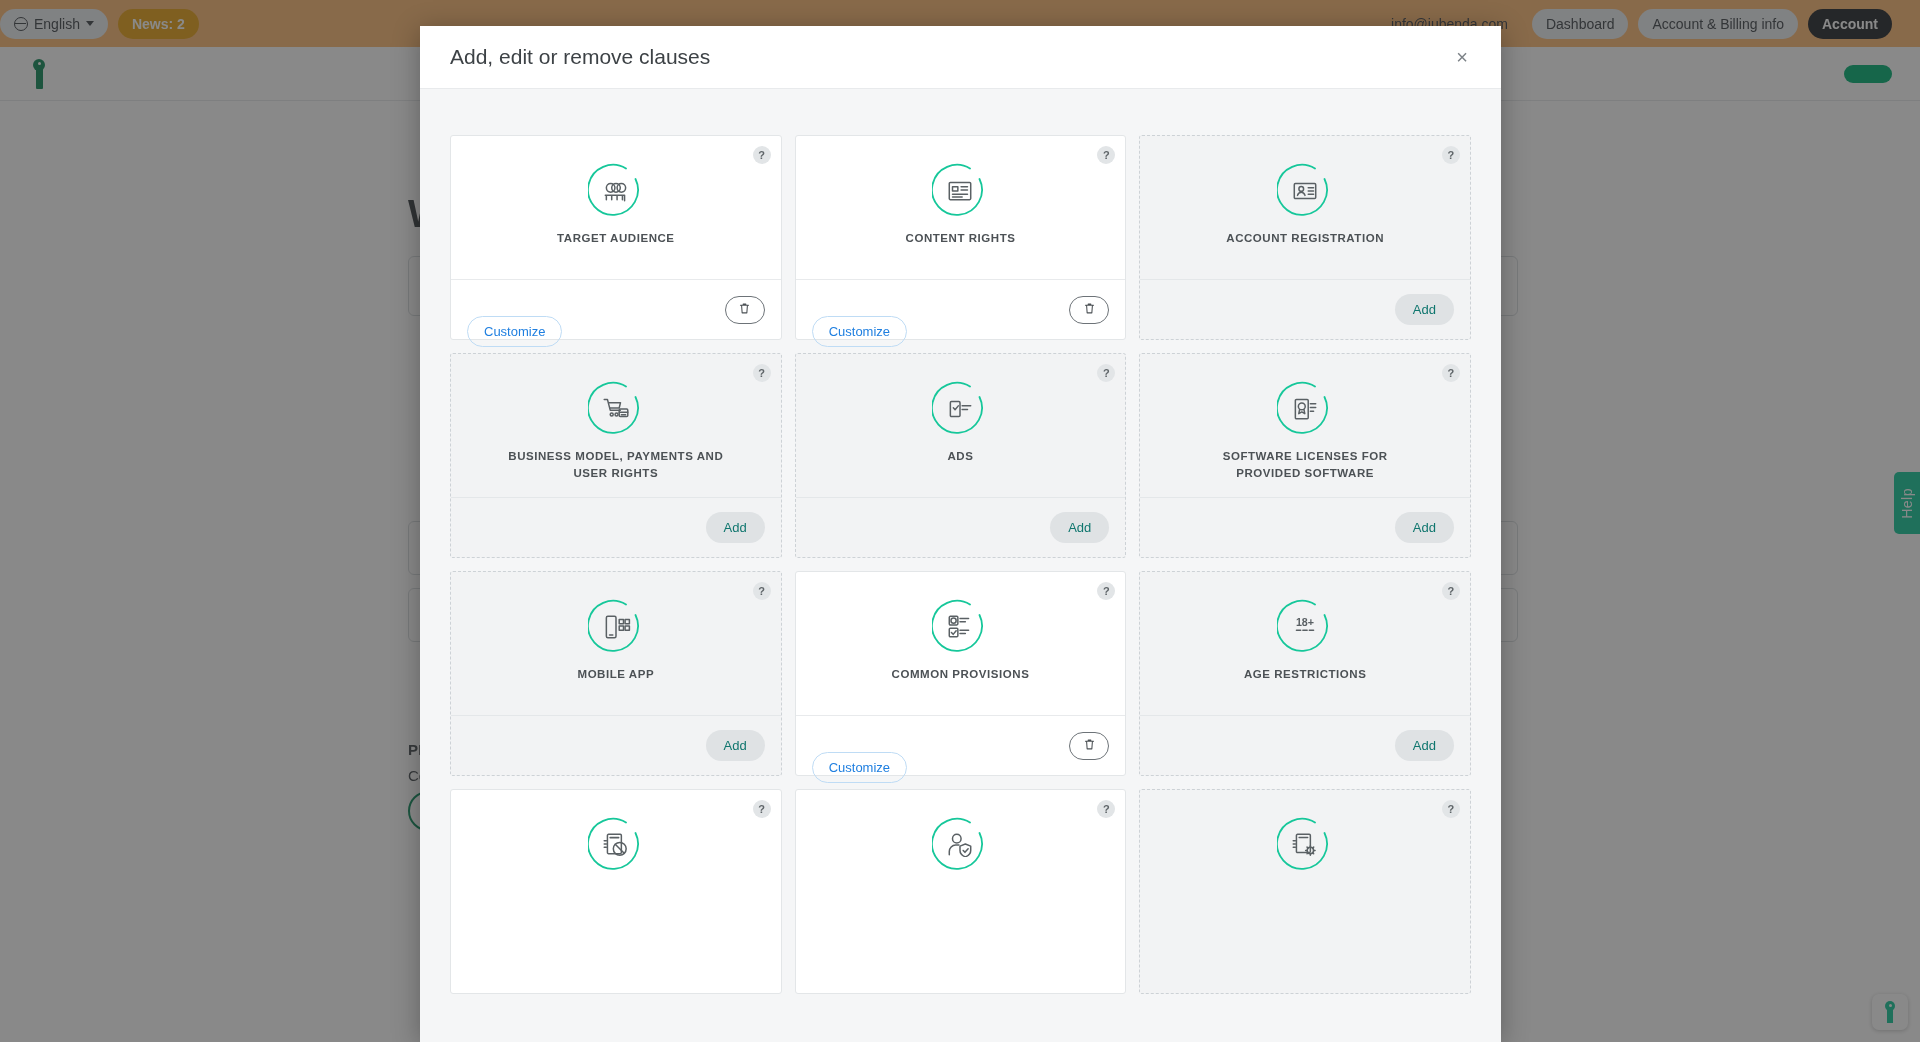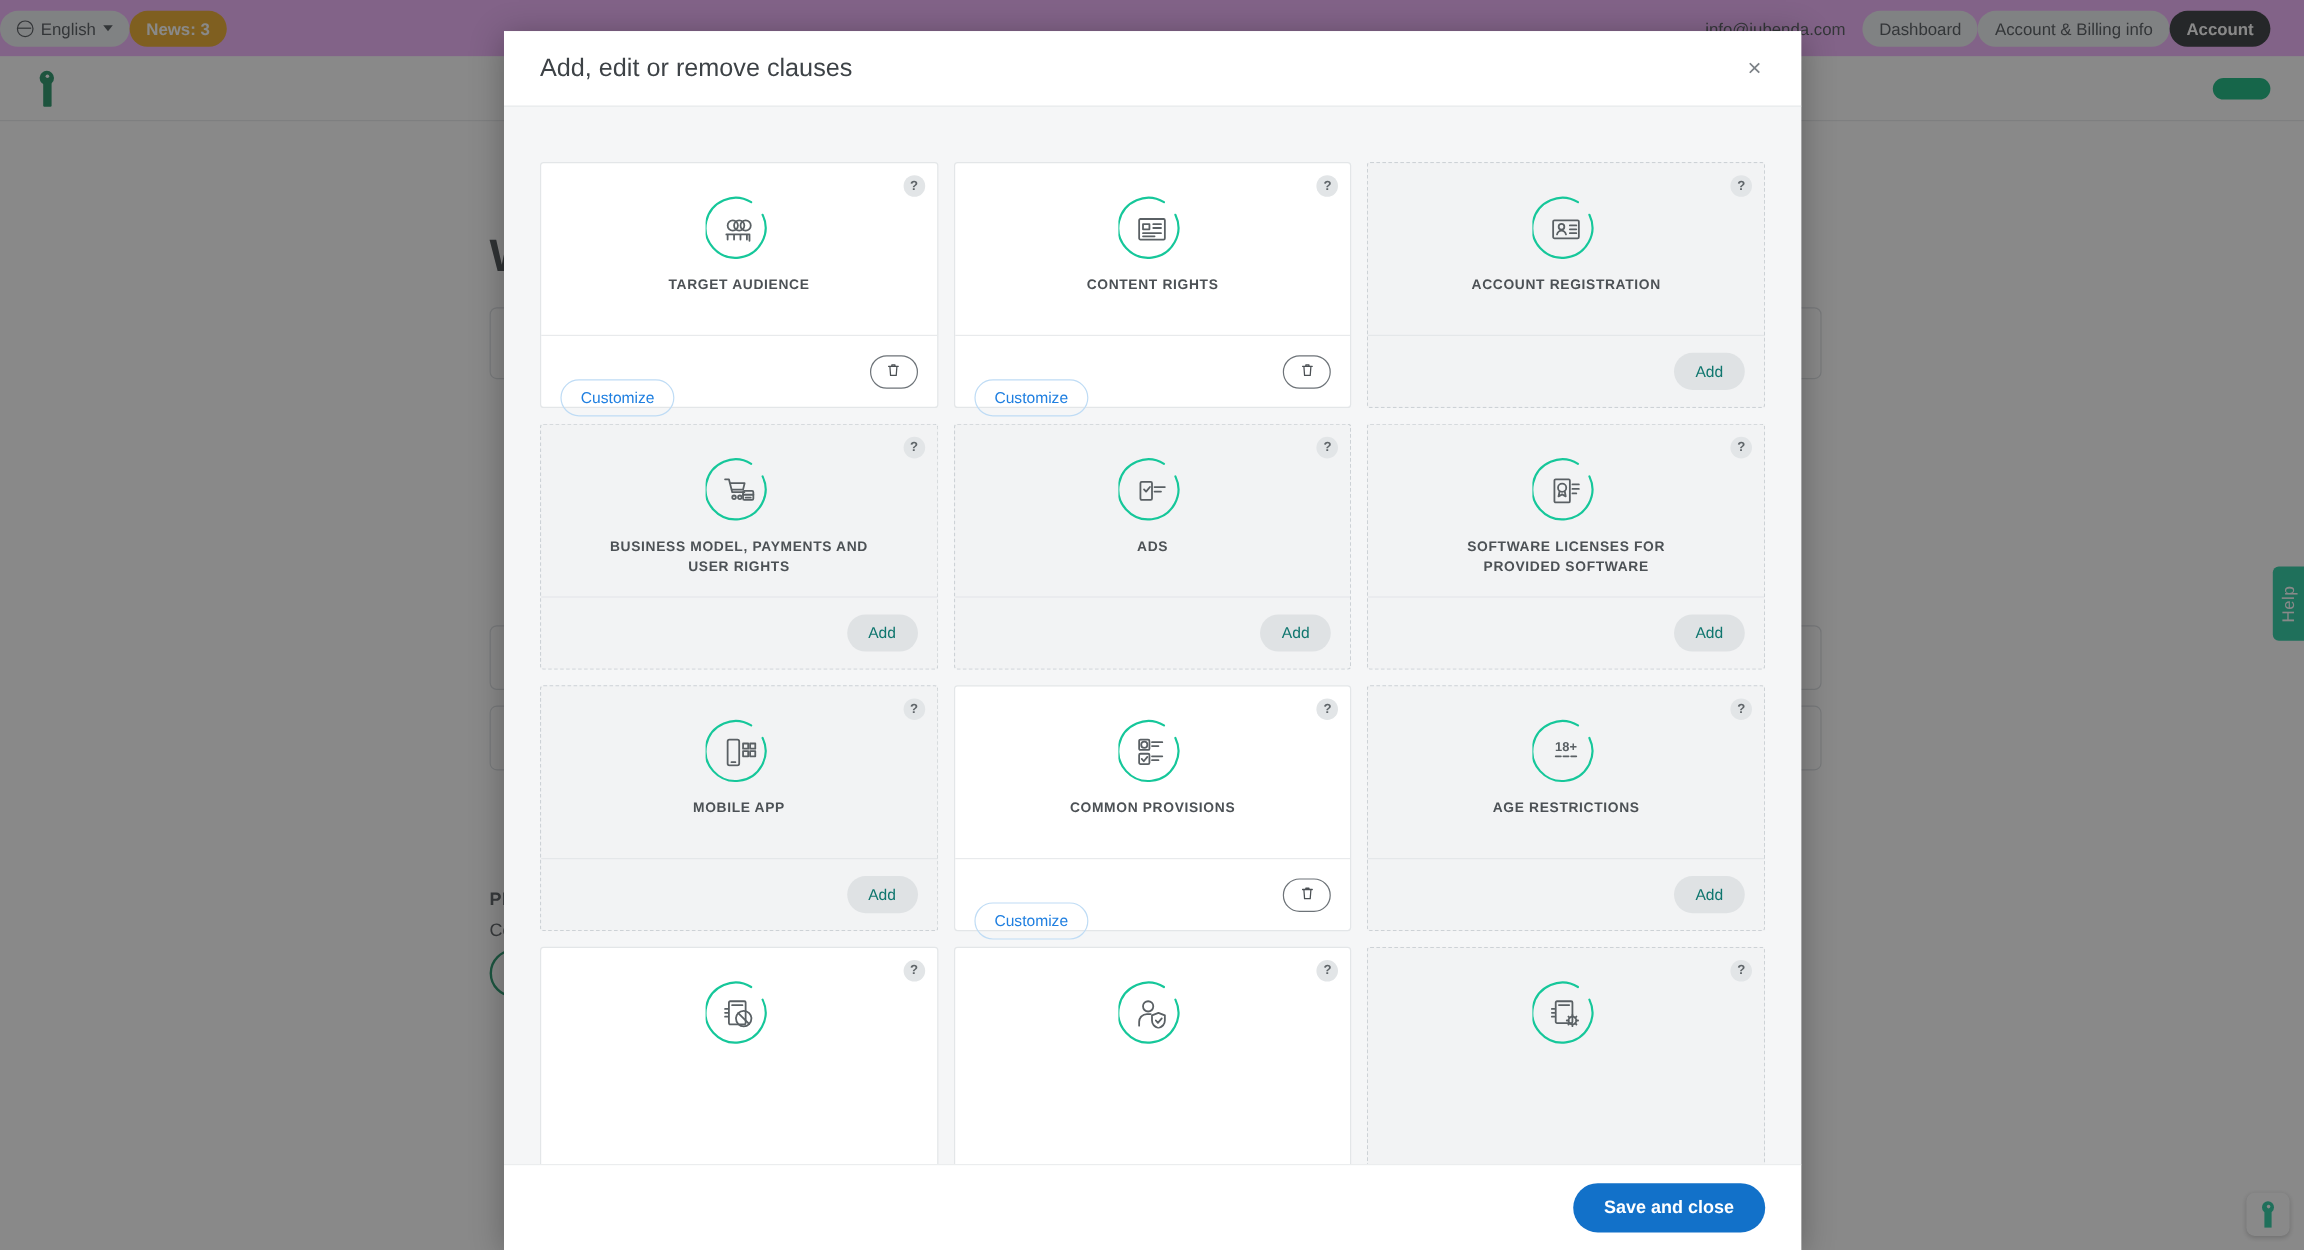--- a/index.html
+++ b/index.html
@@ -11,23 +11,23 @@
     background: #ffffff;
   }
 
   
   #bg-page {
     position: absolute; inset: 0;
     background: #ffffff;
   }
   .bg-topbar {
     position: absolute; top: 0; left: 0; right: 0; height: 47px;
-    background: #f0abfc;
+    background: #fdba74;
     display: flex; align-items: center; justify-content: flex-end;
-    padding-right: 28px; gap: 0;
+    padding-right: 28px; gap: 10px;
   }
   .bg-pill {
     background: #eceff1; color: #41474d;
     border-radius: 18px; padding: 7px 14px;
     font-size: 14px; white-space: nowrap;
   }
   .bg-pill.lang { display: flex; align-items: center; gap: 6px; }
   .bg-pill.news { background: #e8a317; color: #ffffff; font-weight: bold; }
   .bg-pill.logout { background: #22262a; color: #ffffff; font-weight: bold; }
   .bg-pill.plain { background: transparent; }
@@ -253,21 +253,21 @@
 <body>
 
 <div id="bg-page">
 
   <div class="bg-topbar">
     <div class="bg-pill lang">
       <span class="globe-icon"></span>
       <span>English</span>
       <span class="caret-down"></span>
     </div>
-    <div class="bg-pill news">News: 3</div>
+    <div class="bg-pill news">News: 2</div>
     <div style="flex:1"></div>
     <div class="bg-pill plain">info@iubenda.com</div>
     <div class="bg-pill">Dashboard</div>
     <div class="bg-pill">Account &amp; Billing info</div>
     <div class="bg-pill logout">Account</div>
   </div>
 
   <div class="bg-secondbar">
     <div class="iub-logo">
       <span class="head"></span>
@@ -587,16 +587,13 @@
      <path d="M17 12.6v1.4M17 20v1.4M12.6 17h1.4M20 17h1.4M13.9 13.9l1 1M20.1 20.1l-1-1M20.1 13.9l-1 1M13.9 20.1l1-1" style="fill:none;stroke:#5a6064;stroke-width:1.4;stroke-linecap:round;stroke-linejoin:round"></path>
           </svg>
         </div>
       </div>
       <div class="card-title"></div>
     </div>
     </div>
       </div>
   </div>
 
-  <div class="modal-footer">
-    <button class="btn-save">Save and close</button>
-  </div>
 </div>
 
 </body></html>

